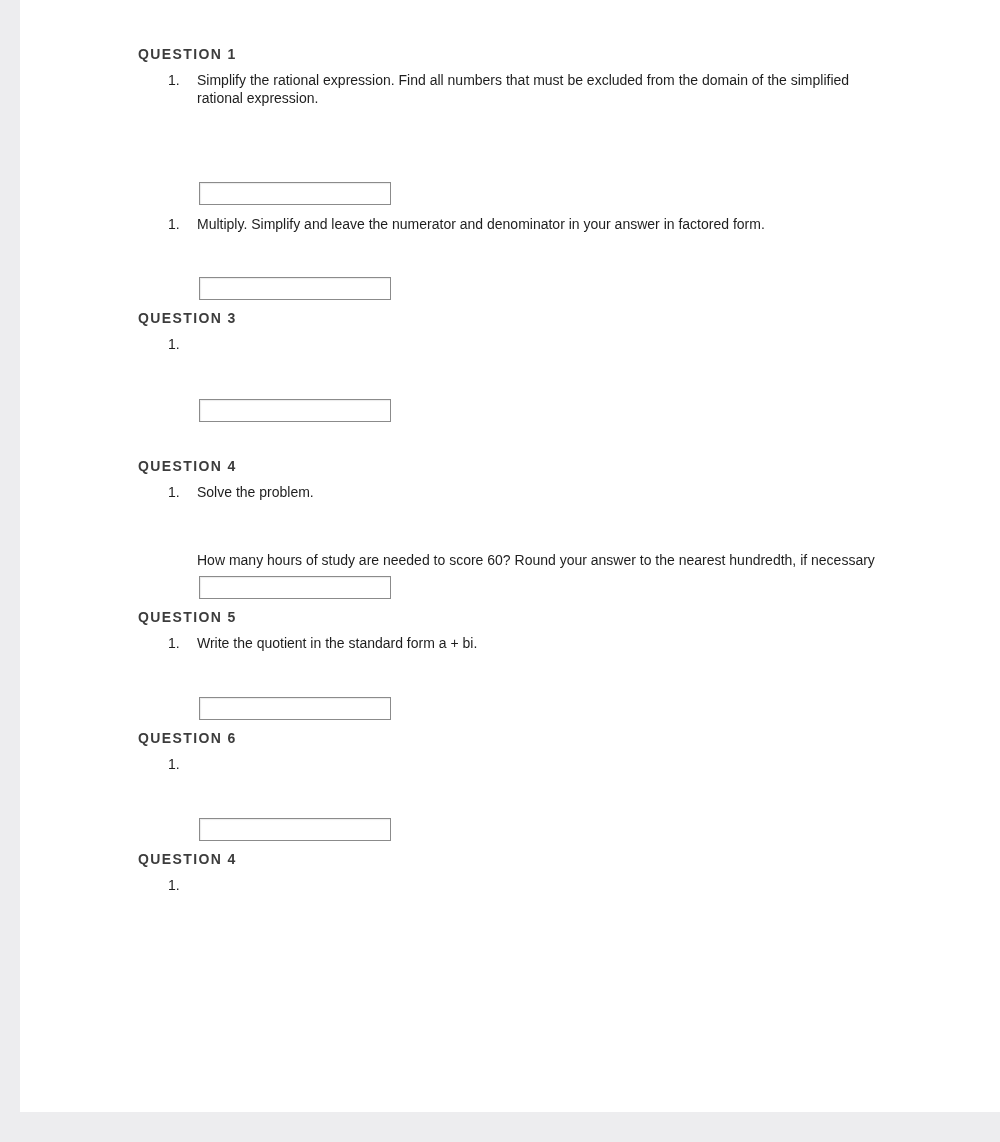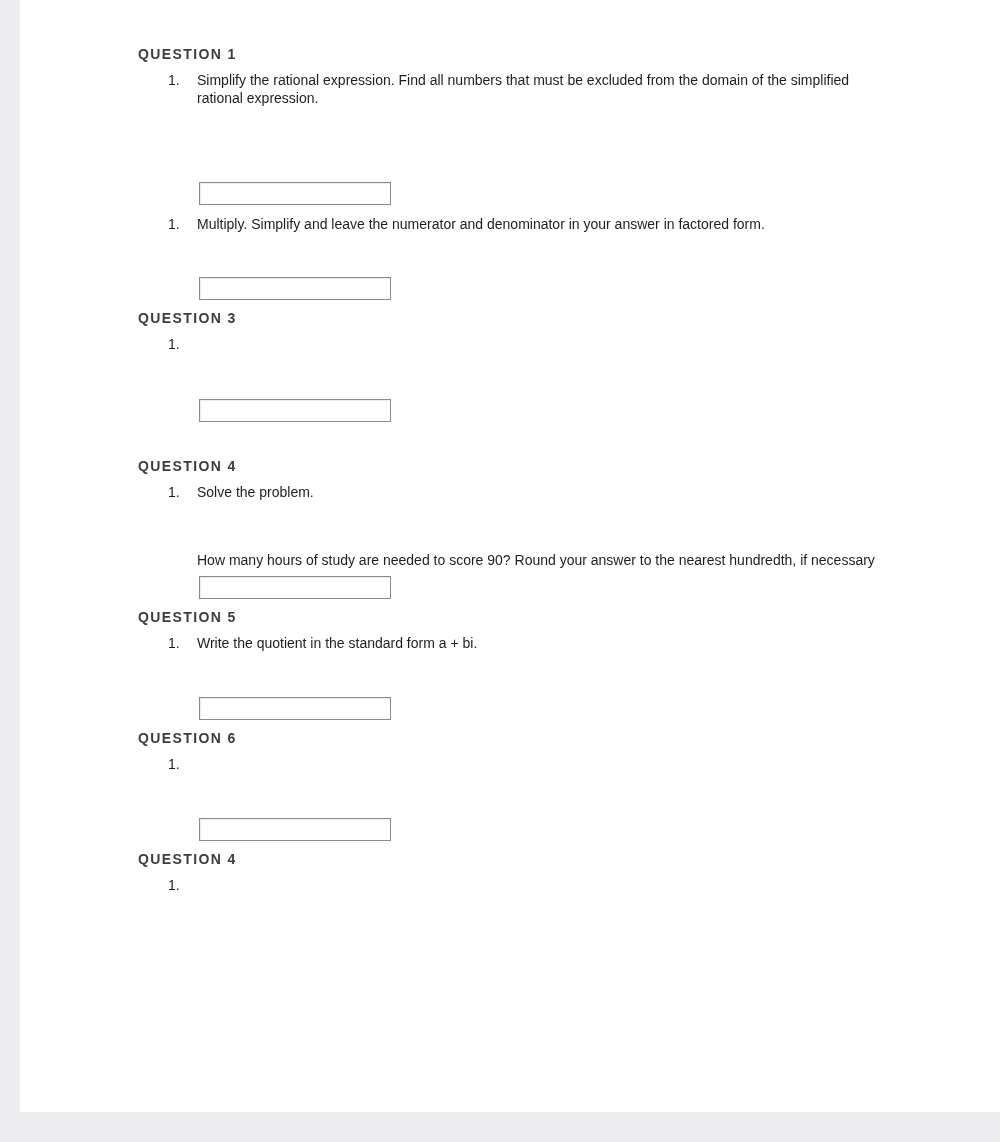--- a/index.html
+++ b/index.html
@@ -126,21 +126,21 @@
     <div class="spacer sp-46"></div>
     <input class="answer-input" type="text" style="">
   </section>
 
   <section class="question mt-36">
     <h2 class="q-heading">QUESTION 4</h2>
     <div class="q-item">
       <span class="q-num">1.</span>
       <div class="q-text">
         <p>Solve the problem.</p>
-        <p class="gap-xl">How many hours of study are needed to score 90? Round your answer to the nearest hundredth, if necessary</p>
+        <p class="gap-xl">How many hours of study are needed to score 60? Round your answer to the nearest hundredth, if necessary</p>
       </div>
     </div>
     <div class="spacer sp-7"></div>
     <input class="answer-input" type="text" style="">
   </section>
 
   <section class="question mt-10">
     <h2 class="q-heading">QUESTION 5</h2>
     <div class="q-item">
       <span class="q-num">1.</span>

